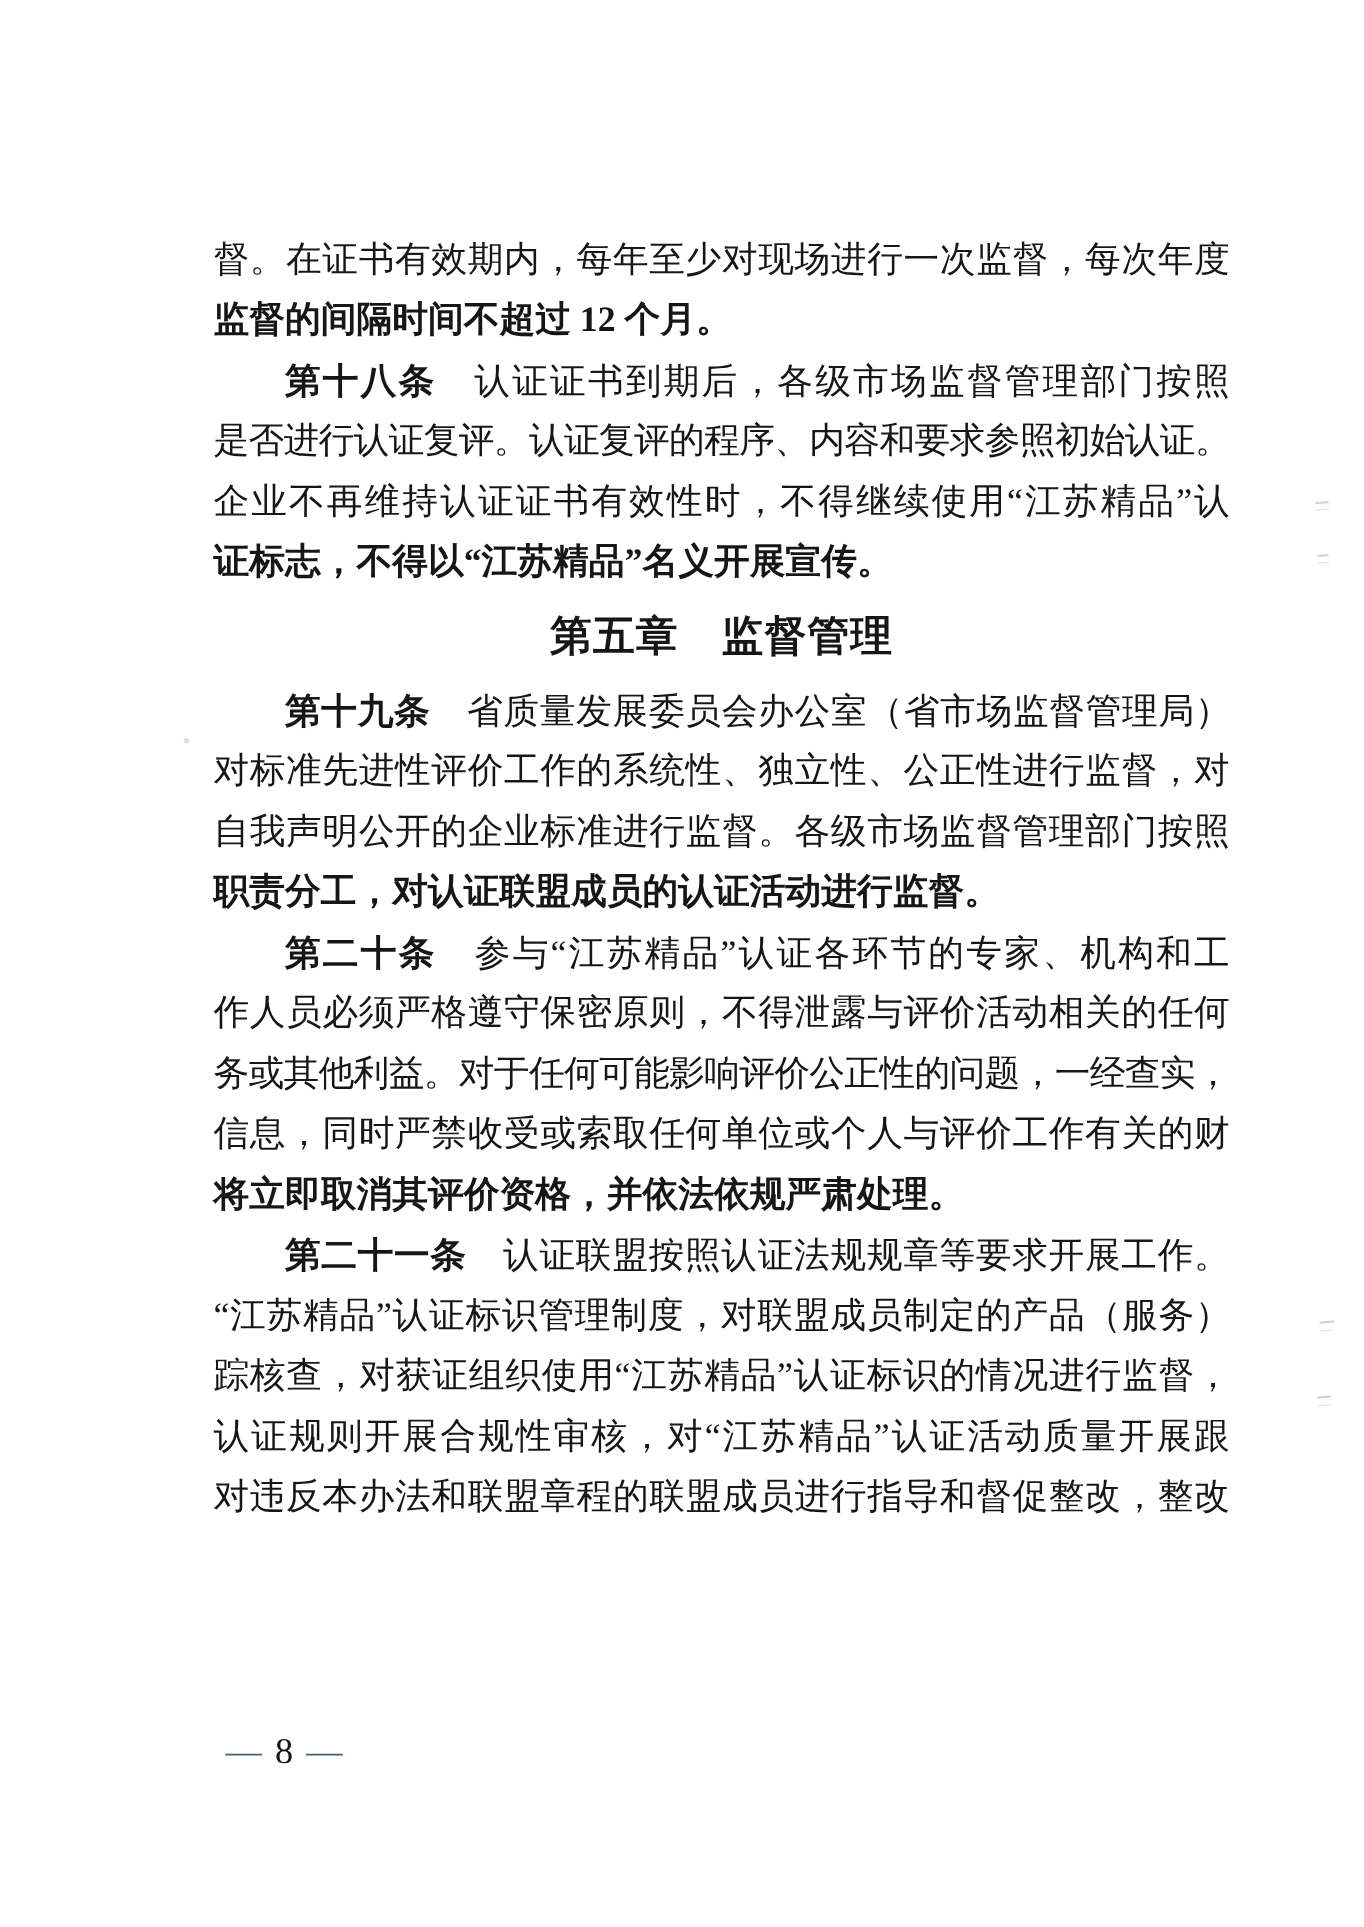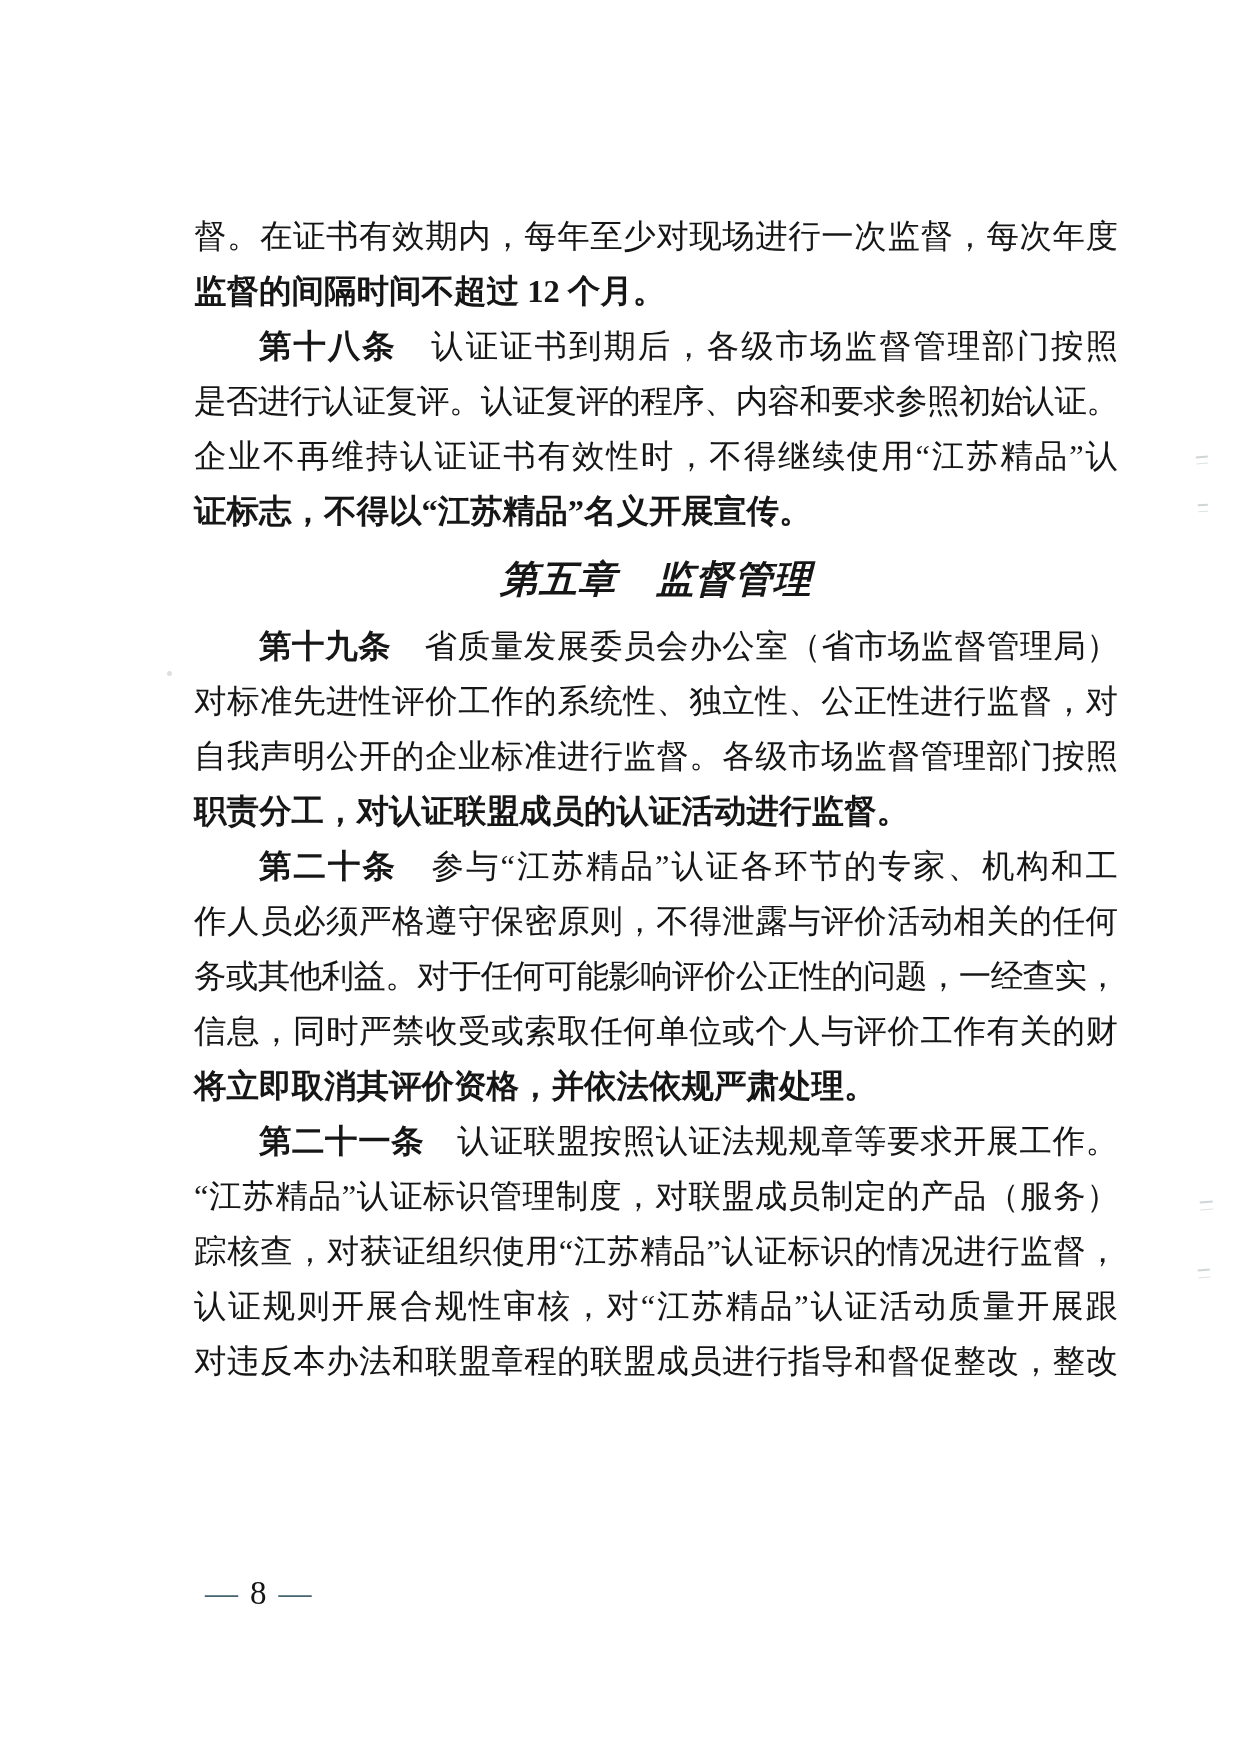--- a/index.html
+++ b/index.html
@@ -47,21 +47,20 @@
   .b {
     font-family: "Liberation Sans", "DejaVu Sans", sans-serif;
     font-weight: 700;
   }
   .heading {
     height: 80px;
     line-height: 80px;
     text-align: center;
     font-size: 38px;
     letter-spacing: 1px;
-    font-style: italic;
   }
   .page-num {
     position: absolute;
     left: 205px;
     top: 1570px;
     font-size: 33px;
     line-height: 46px;
     letter-spacing: 4px;
     white-space: nowrap;
   }

